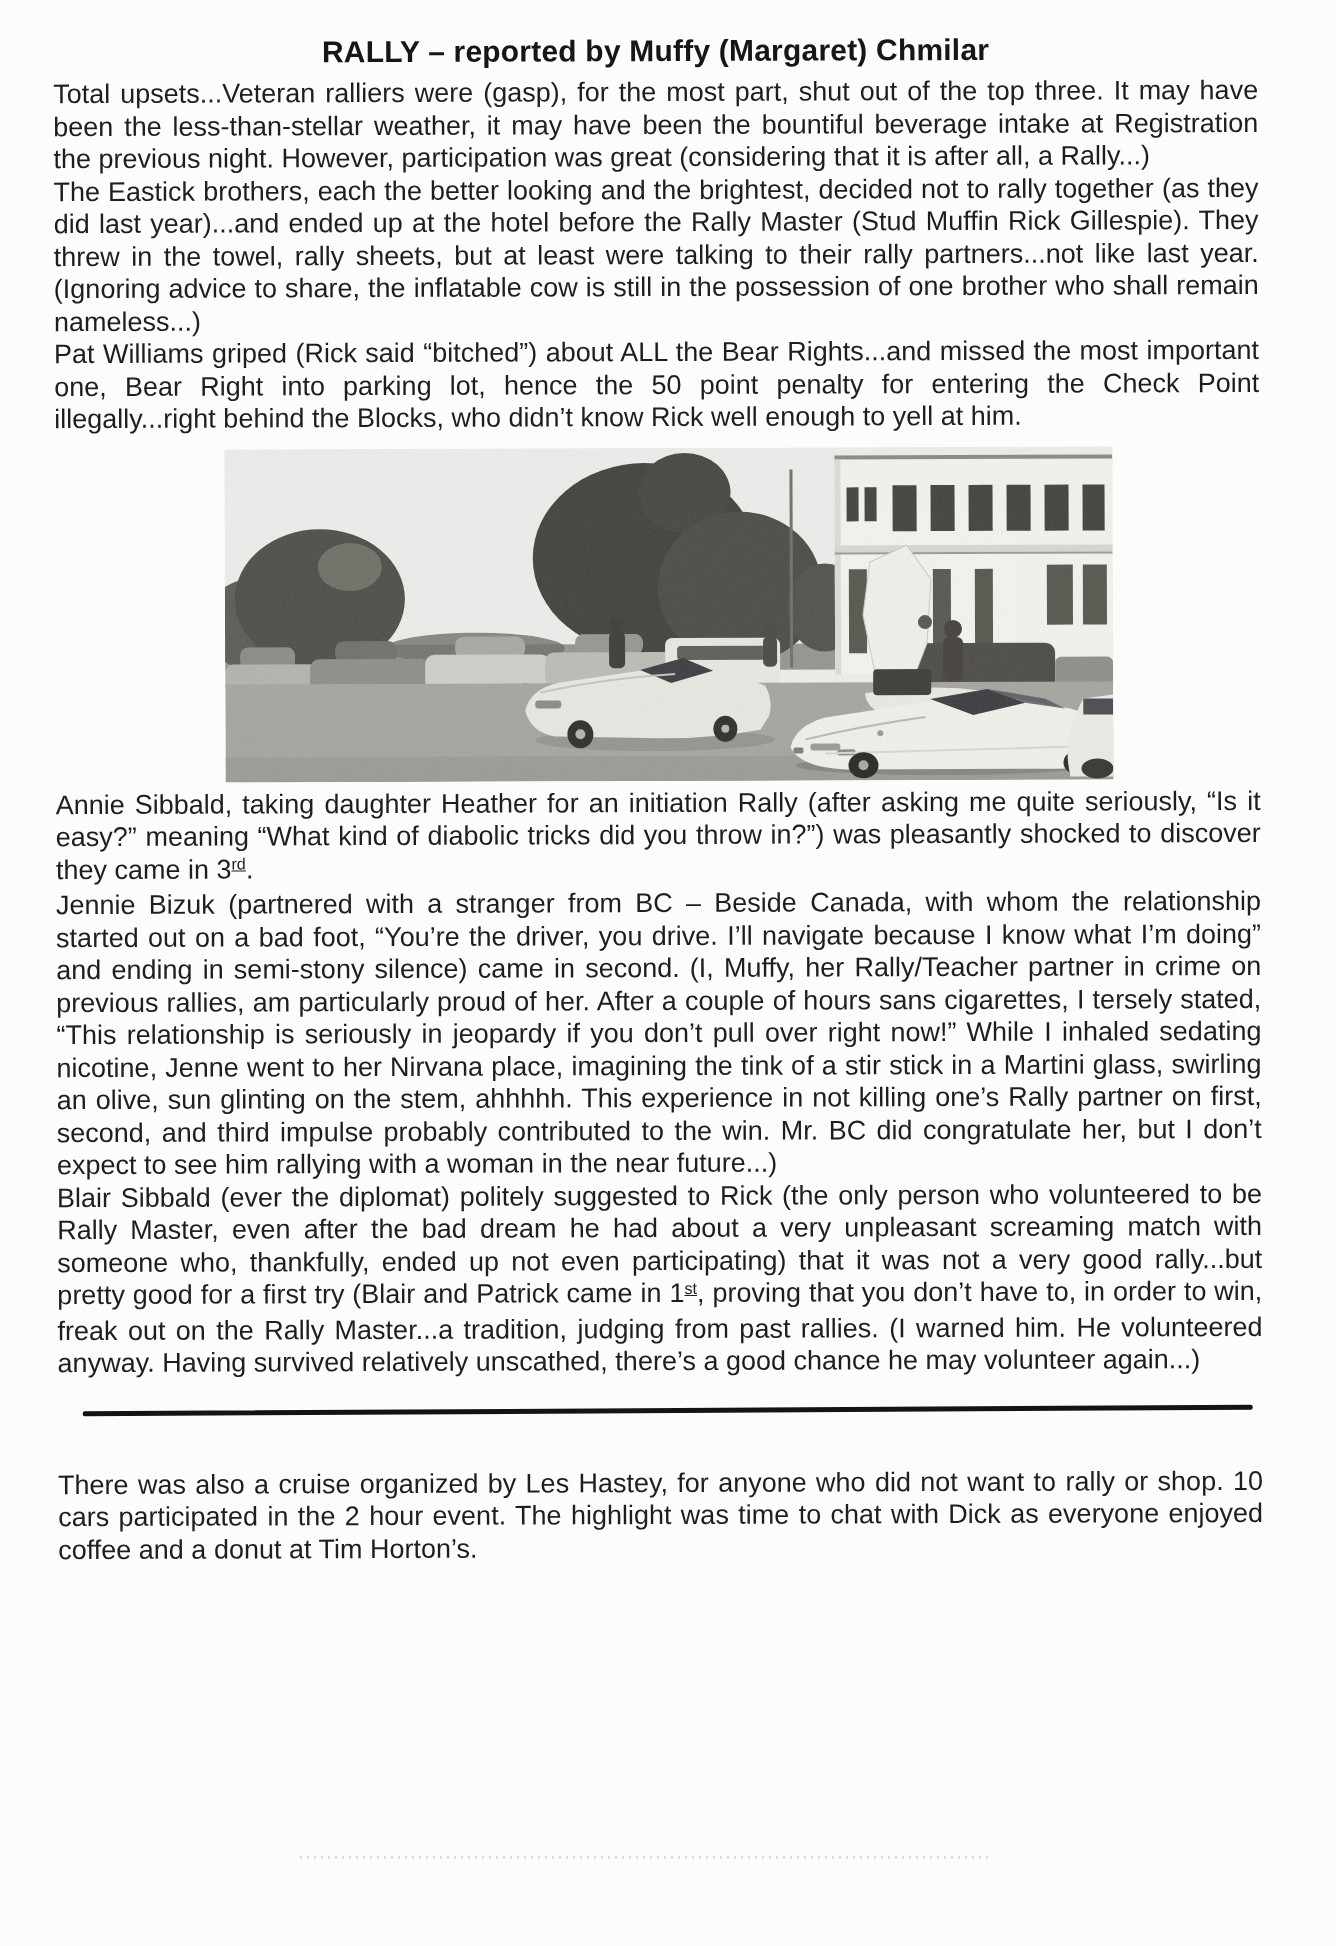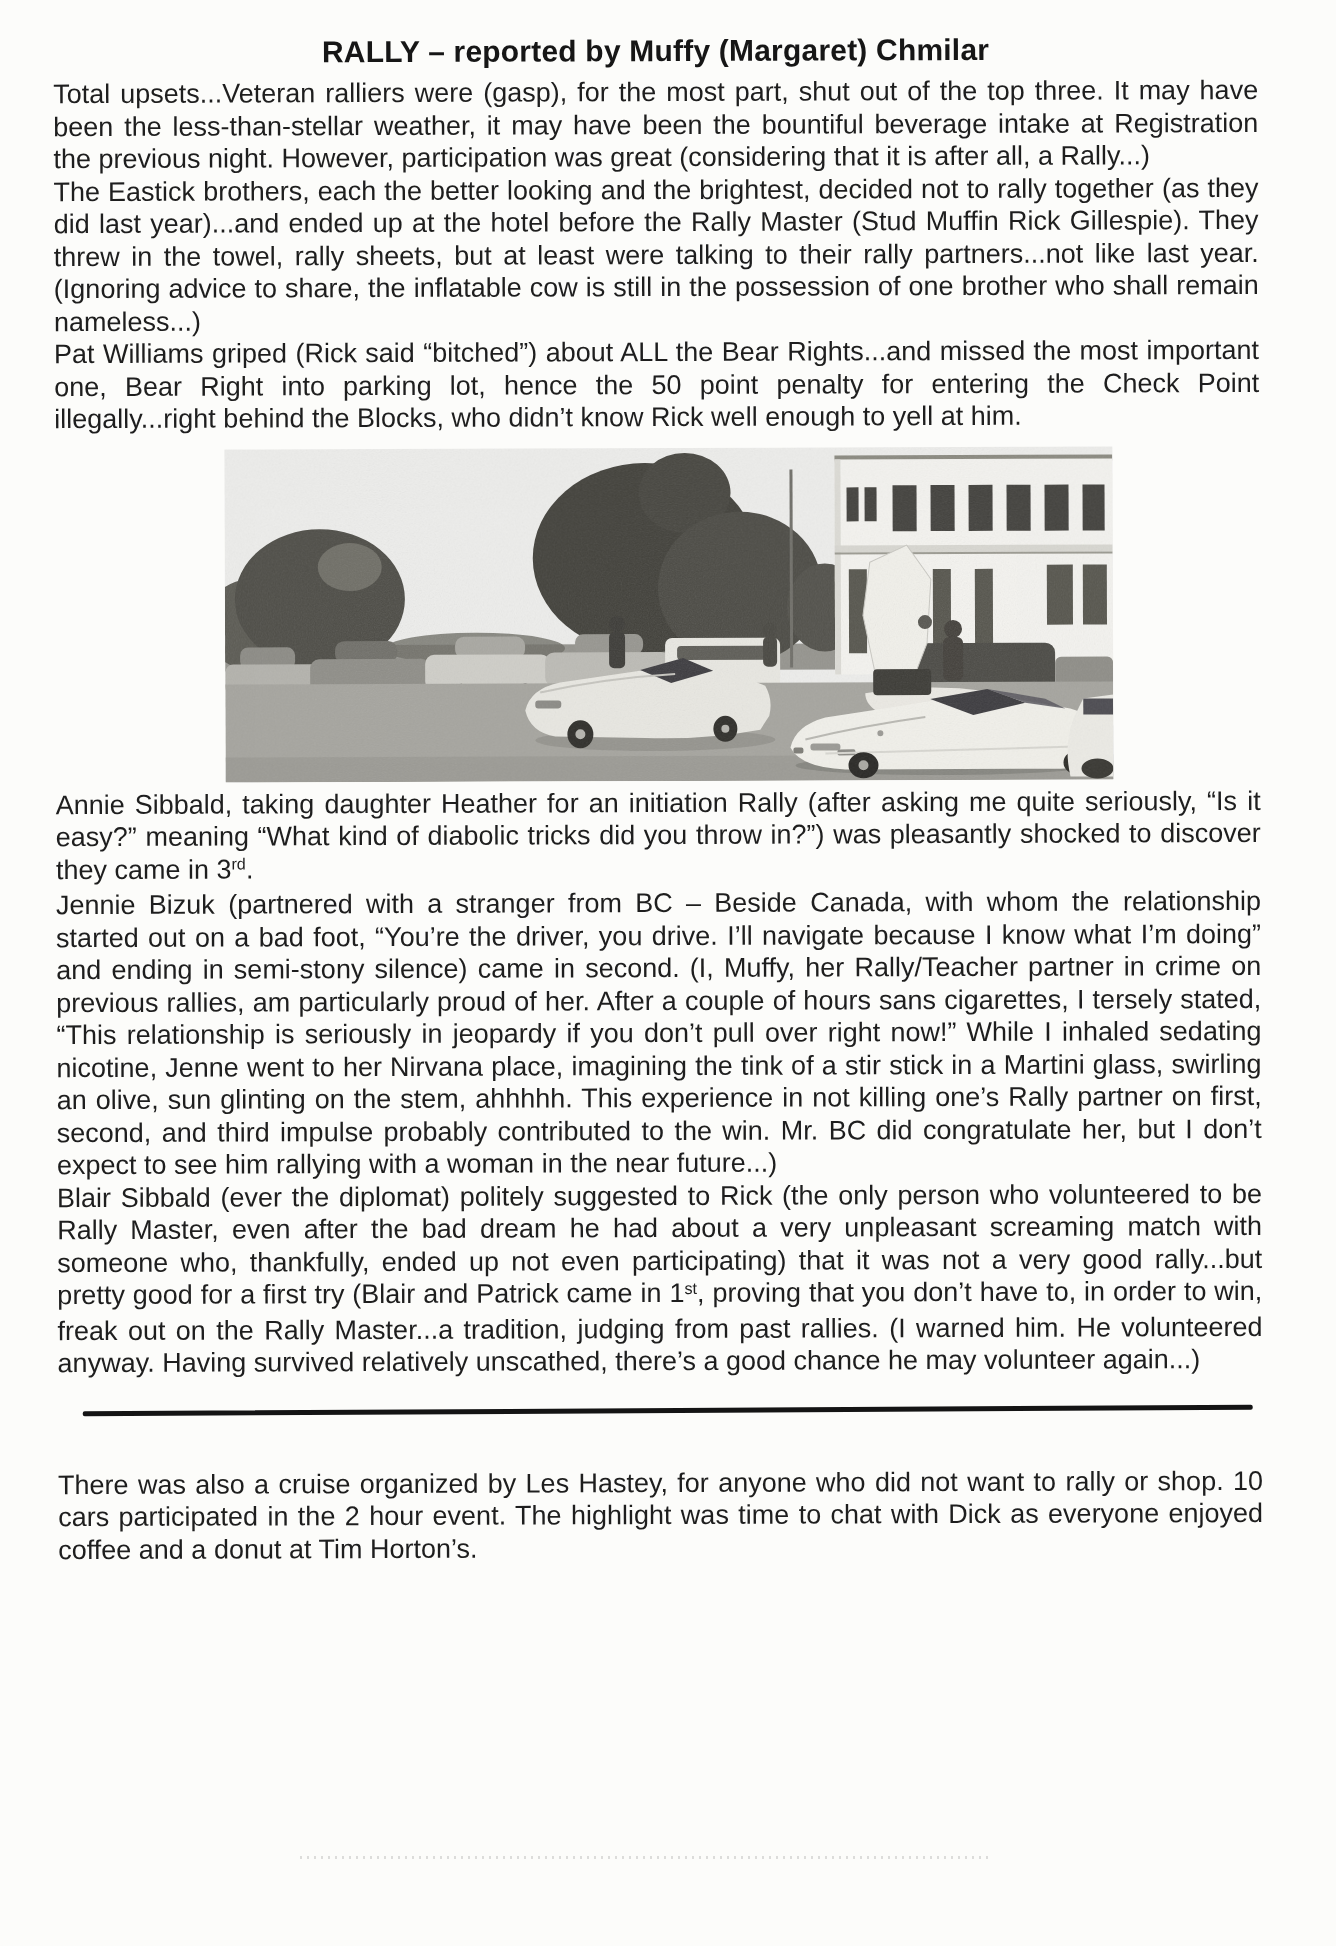--- a/index.html
+++ b/index.html
@@ -25,21 +25,21 @@
     text-align: justify;
     color: #1e1e1e;
   }
   .photo-wrap {
     width: 888px; height: 333px;
     margin: 14px 0 6px 170px;
     position: relative; overflow: hidden;
     background: #eeeeec;
   }
   .photo-wrap svg { display: block; }
-  sup.ord { font-size: 0.60em; position: relative; top: -0.5em; vertical-align: baseline; }
+  sup.ord { font-size: 0.60em; position: relative; top: -0.5em; vertical-align: baseline; text-decoration: underline; }
   .divider {
     height: 5px; width: 1170px;
     background: #141414;
     margin: 30px 0 0 25px;
     border-radius: 2px;
     transform: rotate(-0.12deg);
   }
   .cruise-gap { margin-top: 54px !important; }
   .artifact {
     position: absolute; left: 300px; top: 1856px;

